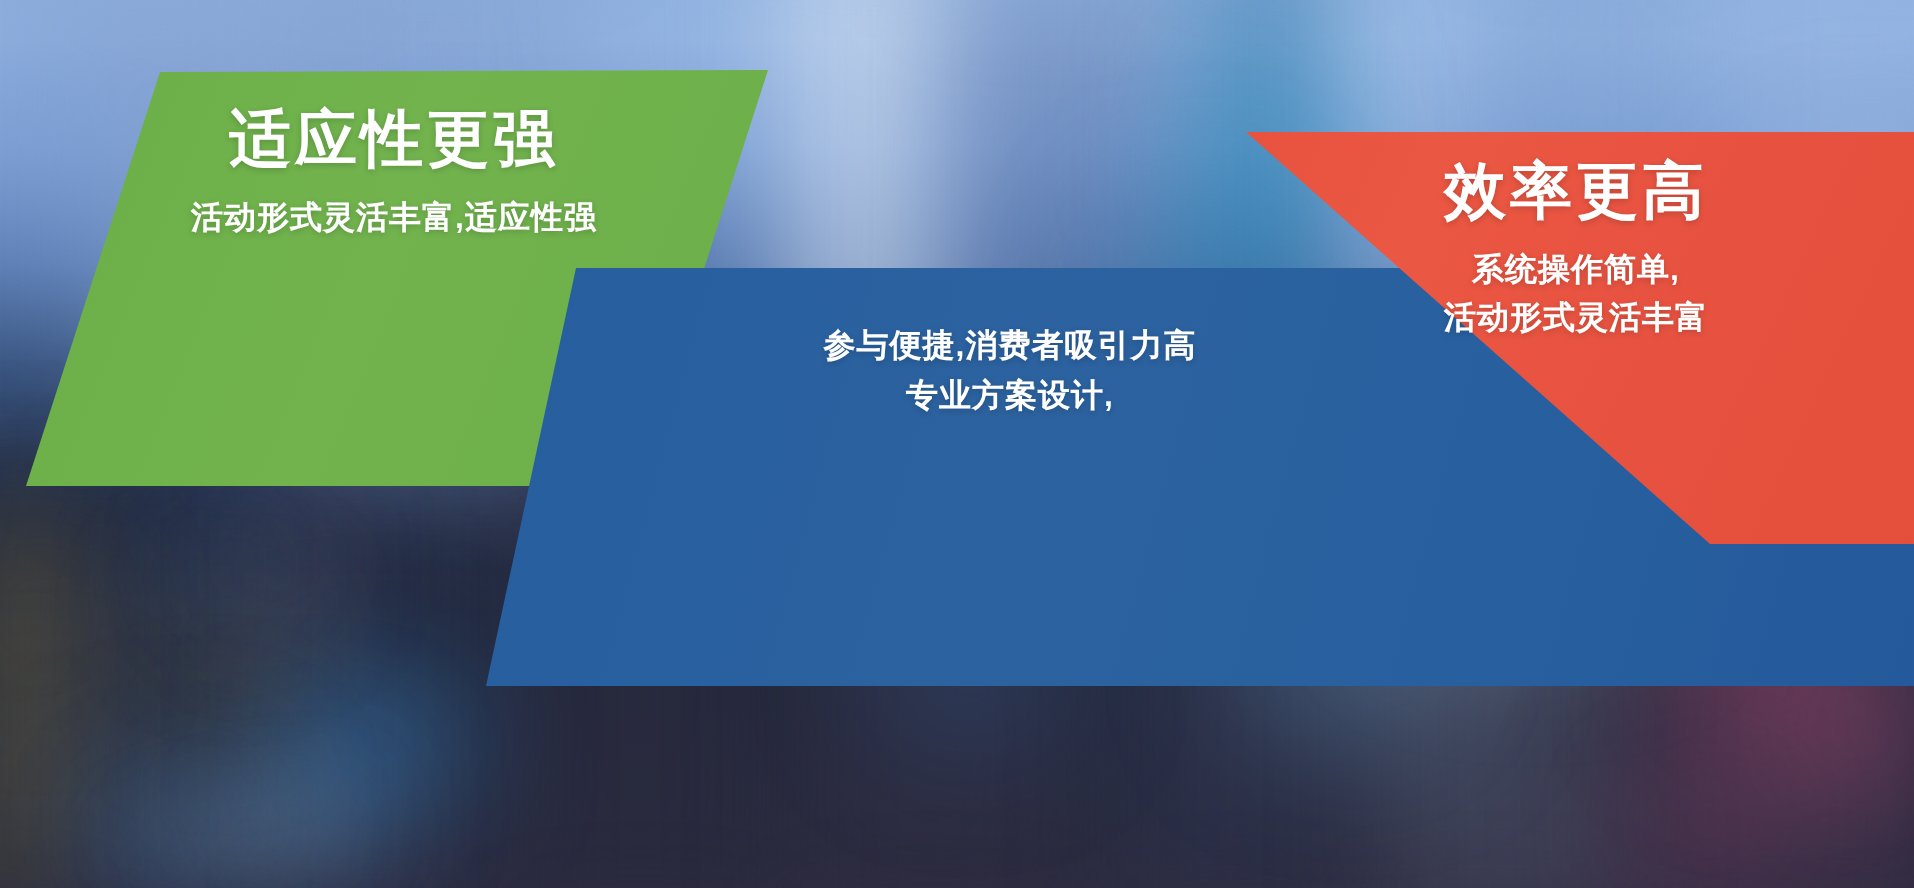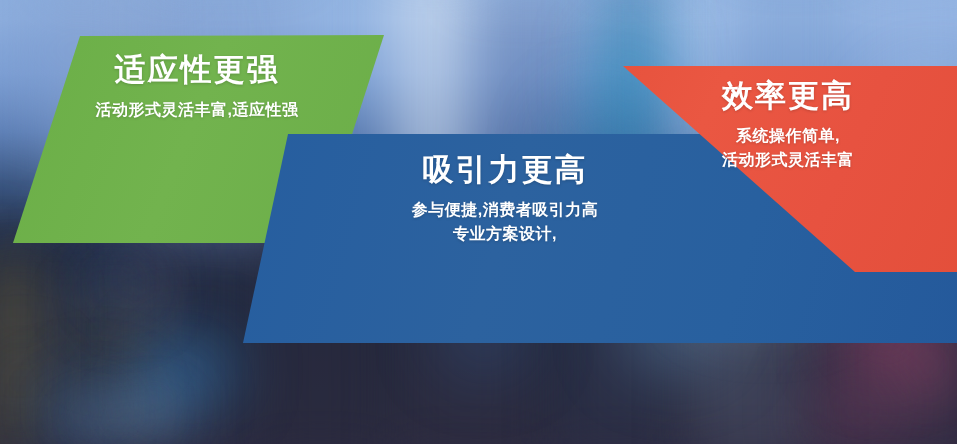--- a/index.html
+++ b/index.html
@@ -165,21 +165,20 @@
     <div class="shape"></div>
     <div class="txt t-block">
       <div class="p-title">适应性更强</div>
       <div class="p-sub">活动形式灵活丰富,适应性强</div>
     </div>
   </div>
 
   <div class="panel" id="panel-blue">
     <div class="shape"></div>
     <div class="txt t-block">
-      <div class="p-title">吸引力更高</div>
       <div class="p-sub">
         <div>参与便捷,消费者吸引力高</div>
         <div>专业方案设计,</div>
       </div>
     </div>
   </div>
 
   <div class="panel" id="panel-red">
     <div class="shape"></div>
     <div class="txt t-block">

